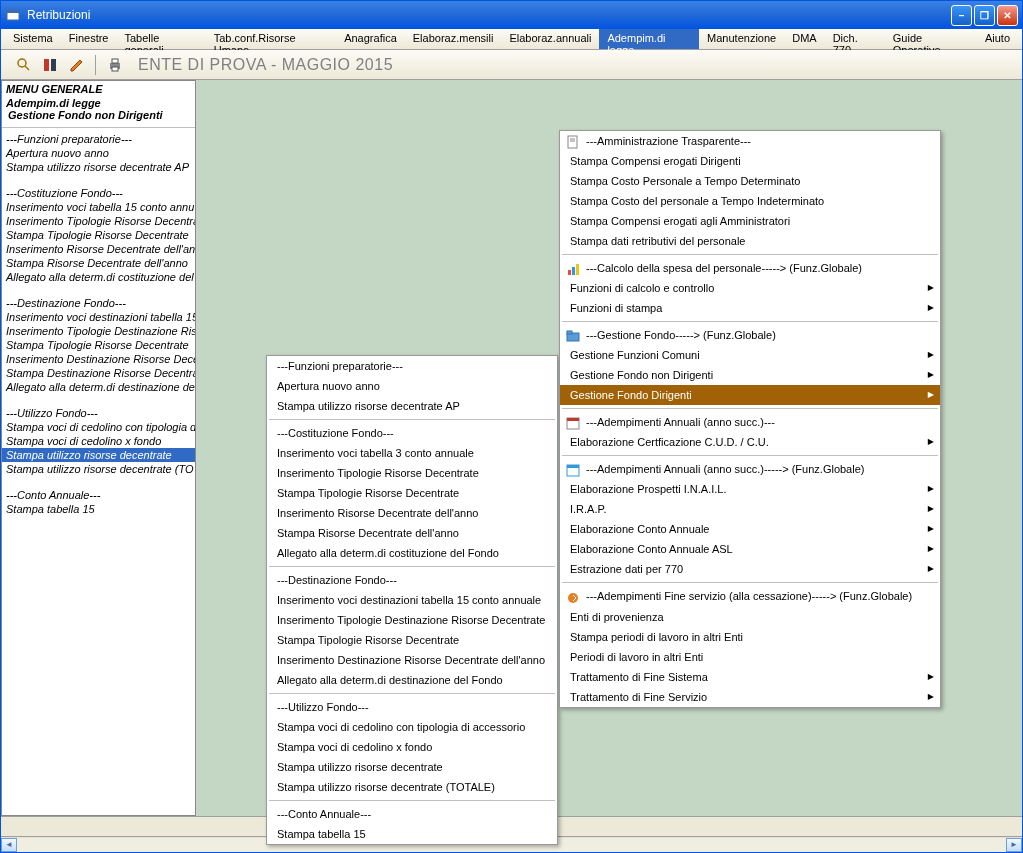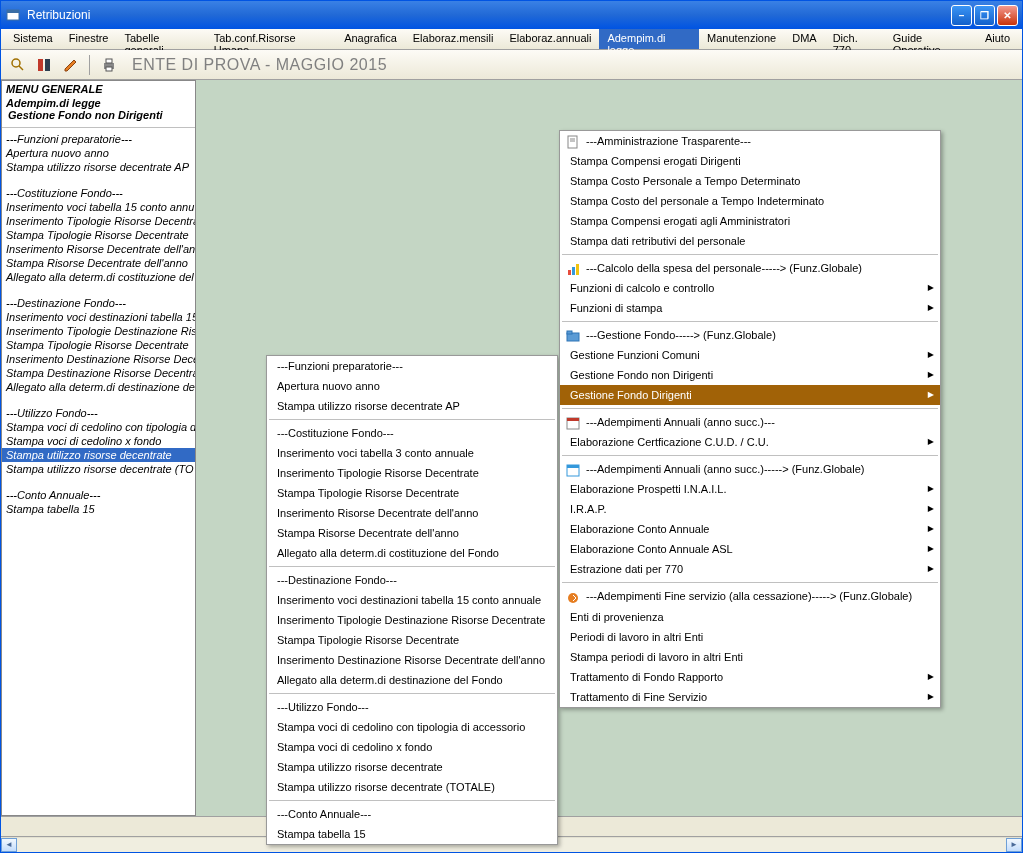--- a/index.html
+++ b/index.html
@@ -12,21 +12,21 @@
 .titlebar .title { color: #fff; font-weight: normal; font-size: 12px; flex: 1; }
 .winbtns { display: flex; gap: 2px; }
 .winbtn { width: 21px; height: 21px; border: 1px solid #fff; border-radius: 3px; display: flex; align-items: center; justify-content: center; color: #fff; font-weight: bold; font-size: 10px; }
 .winbtn.min, .winbtn.max { background: linear-gradient(to bottom,#3b95f5,#1360cb); }
 .winbtn.close { background: linear-gradient(to bottom,#f49a8f,#c9330a); }
 
 .menubar { height: 21px; background: linear-gradient(to bottom,#fdfbf6,#ece9d8); border-bottom: 1px solid #a0a0a0; display: flex; padding: 0 4px; align-items: stretch; }
 .menubar .menuitem { padding: 3px 8px; cursor: default; }
 .menubar .menuitem.active { background: #316ac5; color: #fff; }
 
-.toolbar { height: 30px; background: linear-gradient(to bottom,#fdfbf6,#ece9d8); display: flex; align-items: center; padding: 0 6px; border-bottom: 1px solid #a0a0a0; gap: 4px; }
+.toolbar { height: 30px; background: linear-gradient(to bottom,#fdfbf6,#ece9d8); display: flex; align-items: center; padding: 0 12px; border-bottom: 1px solid #a0a0a0; gap: 4px; }
 .tbtn { width: 22px; height: 22px; border: 1px solid transparent; display: flex; align-items: center; justify-content: center; }
 .tsep { width: 1px; height: 20px; background: #a0a0a0; margin: 0 4px; }
 .breadcrumb { color: #808080; font-size: 16px; letter-spacing: 0.5px; margin-left: 8px; }
 
 .client { flex: 1; display: flex; background: #c4d6c4; position: relative; }
 
 .sidebar { width: 195px; background: #fff; border: 1px solid #888; margin: 0; display: flex; flex-direction: column; font-size: 11px; font-style: italic; }
 .sidebar-head { padding: 2px 4px; font-weight: bold; }
 .sidebar-sub { padding: 0 4px; font-weight: bold; }
 .sidebar-sub2 { padding: 0 6px 2px 6px; font-weight: bold; }
@@ -225,23 +225,23 @@
         <div class="pitem arrow"><span>I.R.A.P.</span></div>
         <div class="pitem arrow"><span>Elaborazione Conto Annuale</span></div>
         <div class="pitem arrow"><span>Elaborazione Conto Annuale ASL</span></div>
         <div class="pitem arrow"><span>Estrazione dati per 770</span></div>
         <hr>
         <div class="pitem"><span class="picon"><svg width="14" height="14">
               <circle cx="7" cy="7" r="5" fill="#e67e22"></circle>
               <path d="M7 4 L10 7 L7 10" fill="none" stroke="#fff"></path>
             </svg></span><span>---Adempimenti Fine servizio (alla cessazione)-----&gt; (Funz.Globale)</span></div>
         <div class="pitem"><span>Enti di provenienza</span></div>
+        <div class="pitem"><span>Stampa periodi di lavoro in altri Enti</span></div>
         <div class="pitem"><span>Periodi di lavoro in altri Enti</span></div>
-        <div class="pitem"><span>Stampa periodi di lavoro in altri Enti</span></div>
-        <div class="pitem arrow"><span>Trattamento di Fondo Rapporto</span></div>
+        <div class="pitem arrow"><span>Trattamento di Fine Sistema</span></div>
         <div class="pitem arrow"><span>Trattamento di Fine Servizio</span></div>
       </div>
   </div>
 
   <div class="statusbar"></div>
   <div class="scrollbar-h">
     <div class="sb-btn">◄</div>
     <div class="sb-track"></div>
     <div class="sb-btn">►</div>
   </div>

